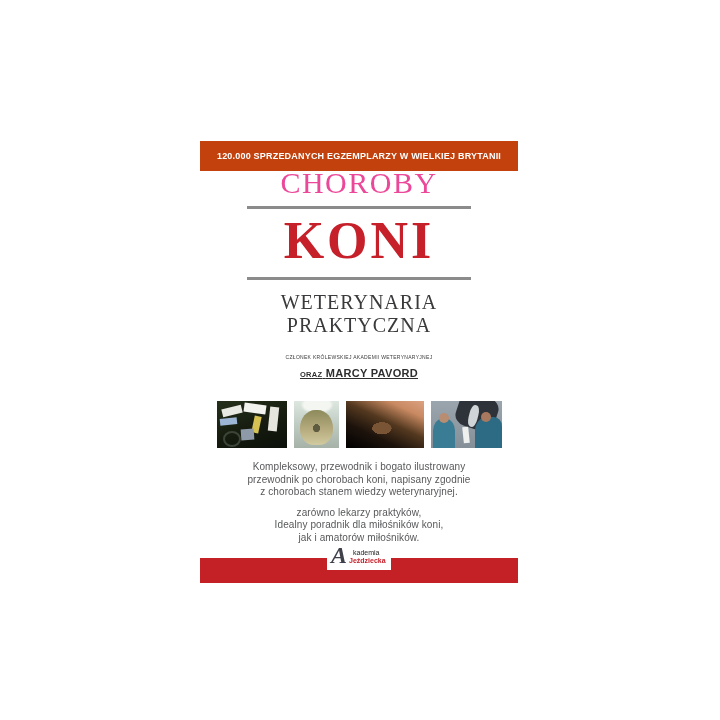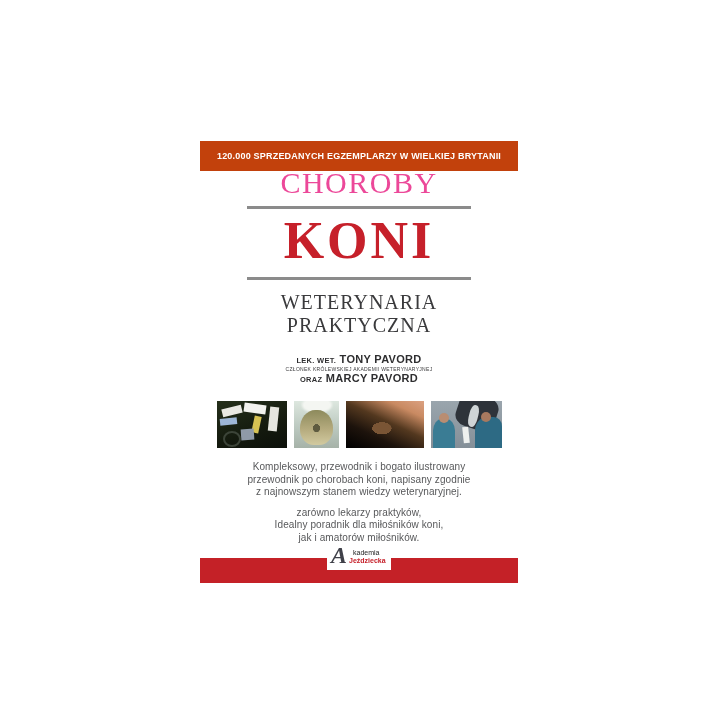--- a/index.html
+++ b/index.html
@@ -24,21 +24,21 @@
                letter-spacing:3px; color:#c6202a; }
   .subtitle { position:absolute; top:158px; left:0; width:100%; text-align:center;
               font-family:"Liberation Serif", serif; font-size:20px; line-height:23px;
               letter-spacing:1px; color:#3a3a3c; }
 
   
   .authors { position:absolute; top:220px; left:0; width:100%; text-align:center; color:#2e2e30; }
   .author-line { font-size:11px; font-weight:bold; letter-spacing:.3px; }
   .author-prefix { font-size:7.5px; font-weight:bold; letter-spacing:.3px; }
   .credential { font-size:5px; letter-spacing:.3px; margin-top:1px; color:#3a3a3c; }
-  .author-line2 { margin-top:0; }
+  .author-line2 { margin-top:7px;text-decoration:underline; }
 
   
   .photos { position:absolute; top:268px; left:0; width:100%; height:47px;
             display:flex; justify-content:center; gap:7px; }
   .photo { height:47px; position:relative; overflow:hidden; }
   .p1 { width:70px; background:linear-gradient(160deg,#25301b 0%,#141a0e 60%,#0c100a 100%); }
   .p1 i { position:absolute; display:block; }
   .p1 .it1 { left:5px; top:6px; width:20px; height:8px; background:#e9e9e3; transform:rotate(-14deg); }
   .p1 .it2 { left:27px; top:3px; width:22px; height:9px; background:#f2f2ee; transform:rotate(8deg); }
   .p1 .it3 { left:3px; top:17px; width:17px; height:7px; background:#9db6d6; transform:rotate(-6deg); }
@@ -93,24 +93,20 @@
     <div class="pretitle">CHOROBY</div>
     <div class="rule rule-top"></div>
     <div class="maintitle">KONI</div>
     <div class="rule rule-bottom"></div>
     <div class="subtitle">
       <div>WETERYNARIA</div>
       <div>PRAKTYCZNA</div>
     </div>
 
     <div class="authors">
-      <div class="author-line">
-        <span class="author-prefix">LEK. WET.</span>
-        <span>TONY PAVORD</span>
-      </div>
       <div class="credential">CZŁONEK KRÓLEWSKIEJ AKADEMII WETERYNARYJNEJ</div>
       <div class="author-line author-line2">
         <span class="author-prefix">ORAZ</span>
         <span>MARCY PAVORD</span>
       </div>
     </div>
 
     <div class="photos">
       <div class="photo p1">
         <i class="it1"></i>
@@ -134,21 +130,21 @@
         <i class="v2"></i>
           <i class="f2"></i>
           <i class="bottle"></i>
       </div>
     </div>
 
     <div class="desc">
       <div class="para1">
         <div>Kompleksowy, przewodnik i bogato ilustrowany</div>
         <div>przewodnik po chorobach koni, napisany zgodnie</div>
-        <div>z najnowszym stanem wiedzy weterynaryjnej.</div>
+        <div>z chorobach stanem wiedzy weterynaryjnej.</div>
       </div>
       <div class="para2">
         <div>zarówno lekarzy praktyków,</div>
         <div>Idealny poradnik dla miłośników koni,</div>
         <div>jak i amatorów miłośników.</div>
       </div>
     </div>
 
     <div class="banner-bottom">
       <div class="logo-box">

